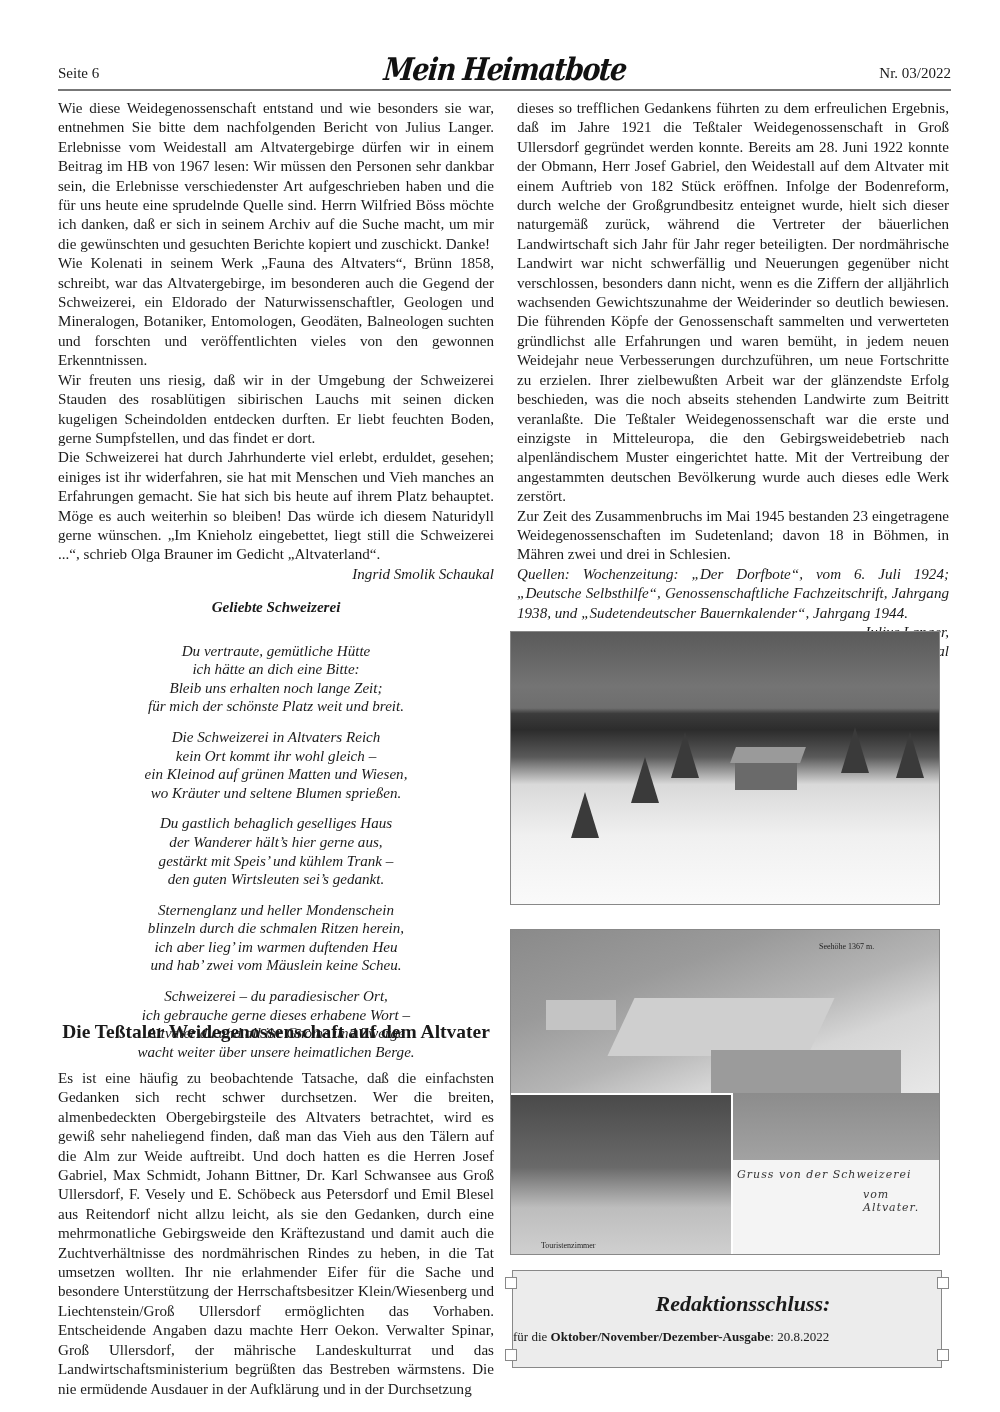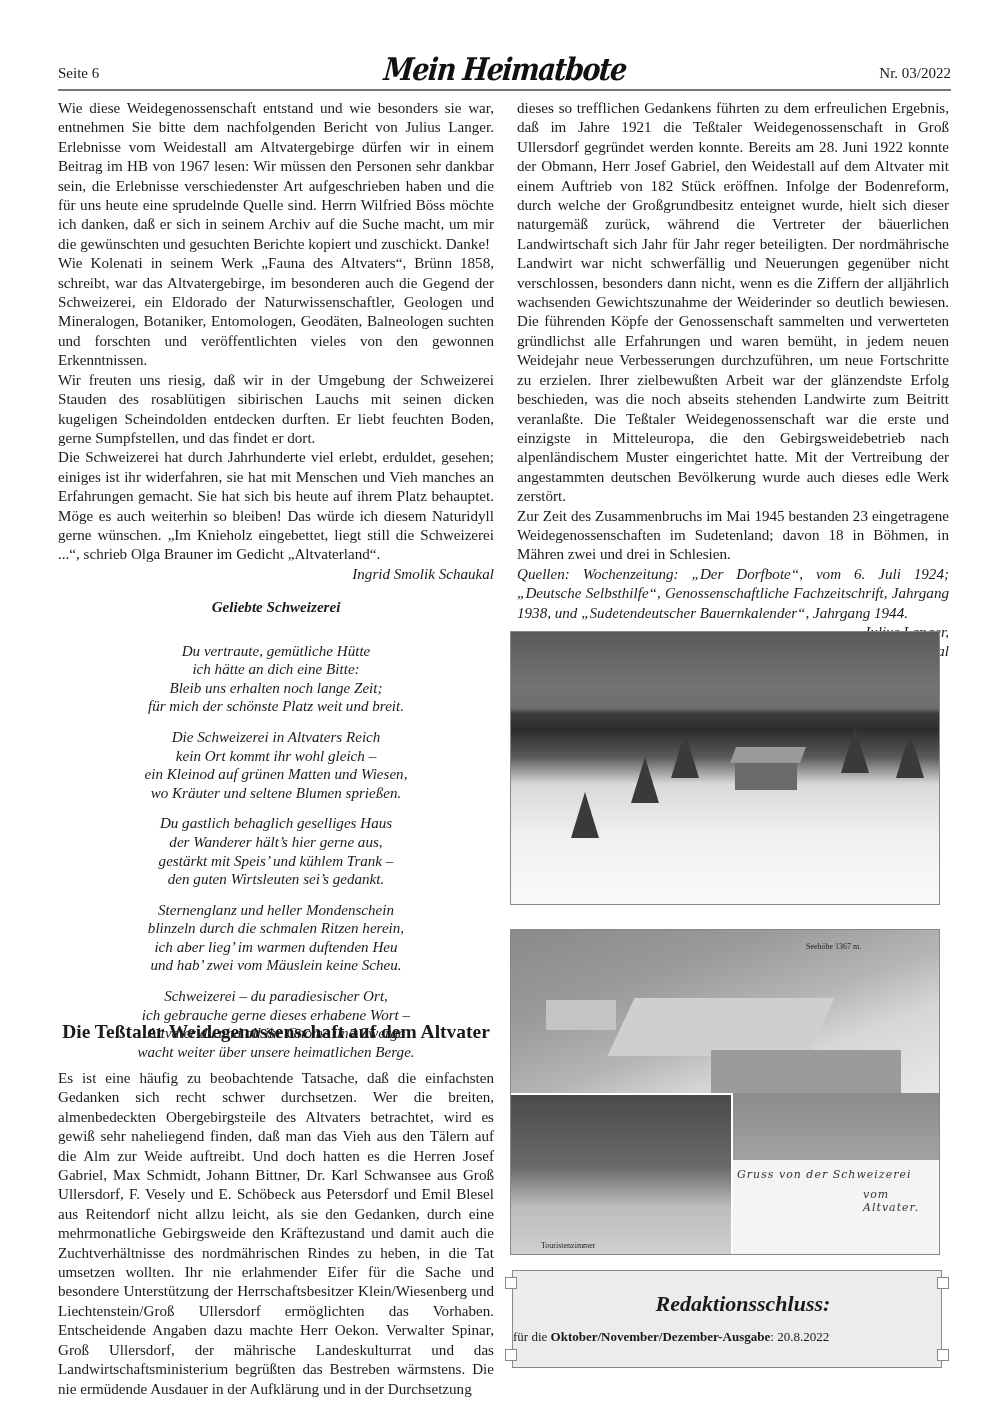--- a/index.html
+++ b/index.html
@@ -127,21 +127,21 @@
   <div class="tree" style="left:120px;top:125px;"></div>
   <div class="tree" style="left:330px;top:95px;"></div>
   <div class="tree" style="left:385px;top:100px;"></div>
 </div>
 
 <div class="photo photo2">
   <div class="p2-main">
     <div class="roof" style="left:110px;top:68px;width:200px;height:58px;background:#cfcfcf;transform:skewX(-25deg);"></div>
     <div class="house" style="left:200px;top:120px;width:190px;height:70px;background:#9b9b9b;"></div>
     <div class="roof" style="left:35px;top:70px;width:70px;height:30px;background:#c4c4c4;"></div>
-    <span class="cap" style="left:295px;top:12px;">Seehöhe 1367 m.</span>
+    <span class="cap" style="left:308px;top:12px;">Seehöhe 1367 m.</span>
   </div>
   <div class="p2-right-lower"></div>
   <div class="p2-inset">
     <span class="cap" style="left:30px;bottom:6px;">Touristenzimmer</span>
   </div>
   <span class="cap-gothic" style="left:226px;top:238px;">Gruss von der Schweizerei</span>
   <span class="cap-gothic" style="left:352px;top:258px;">vom Altvater.</span>
 </div>
 
 <div class="notice">

